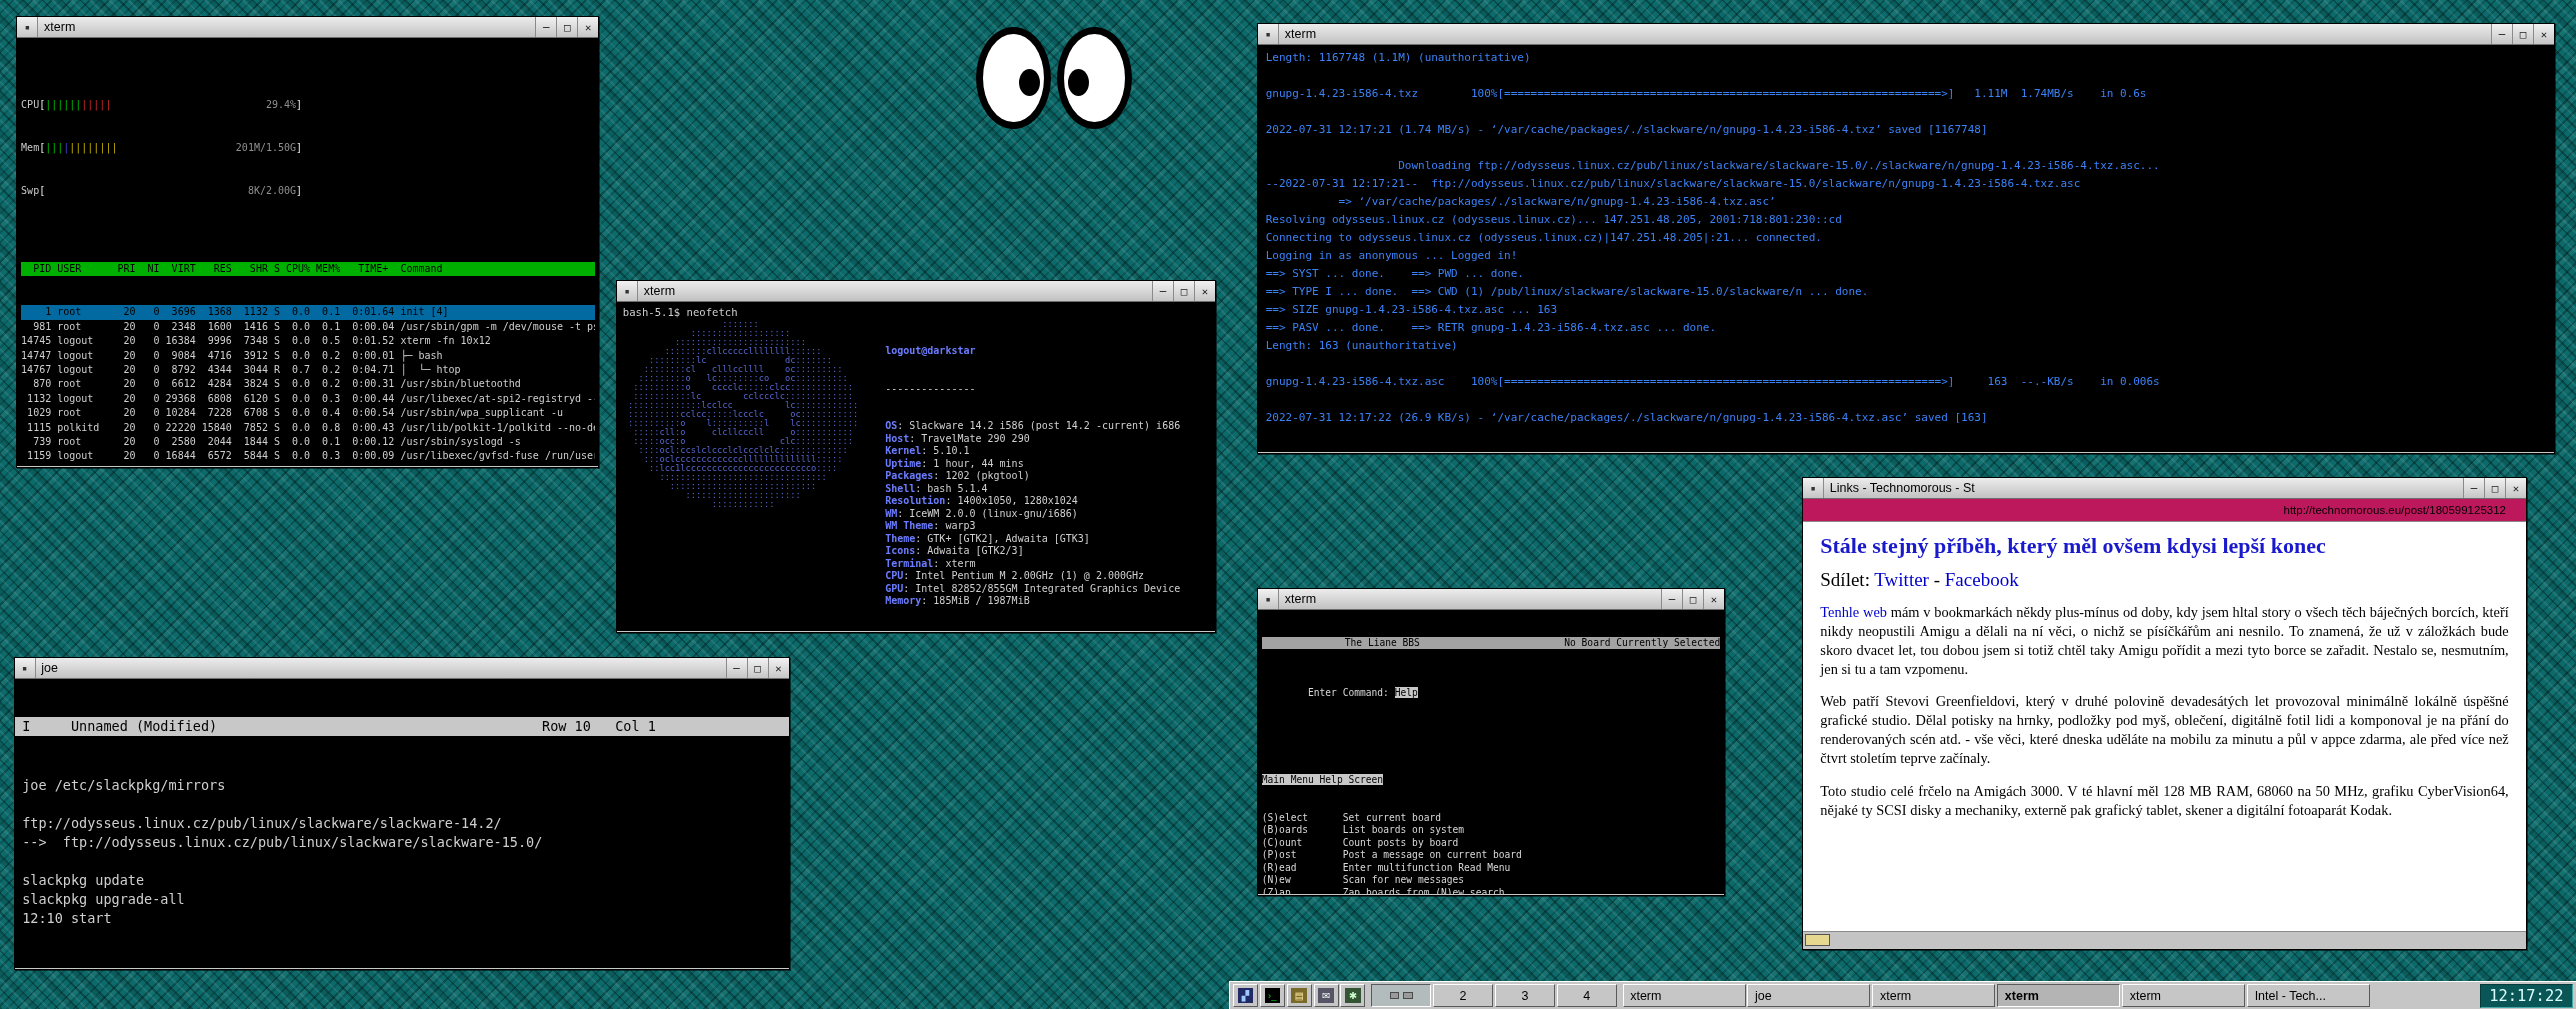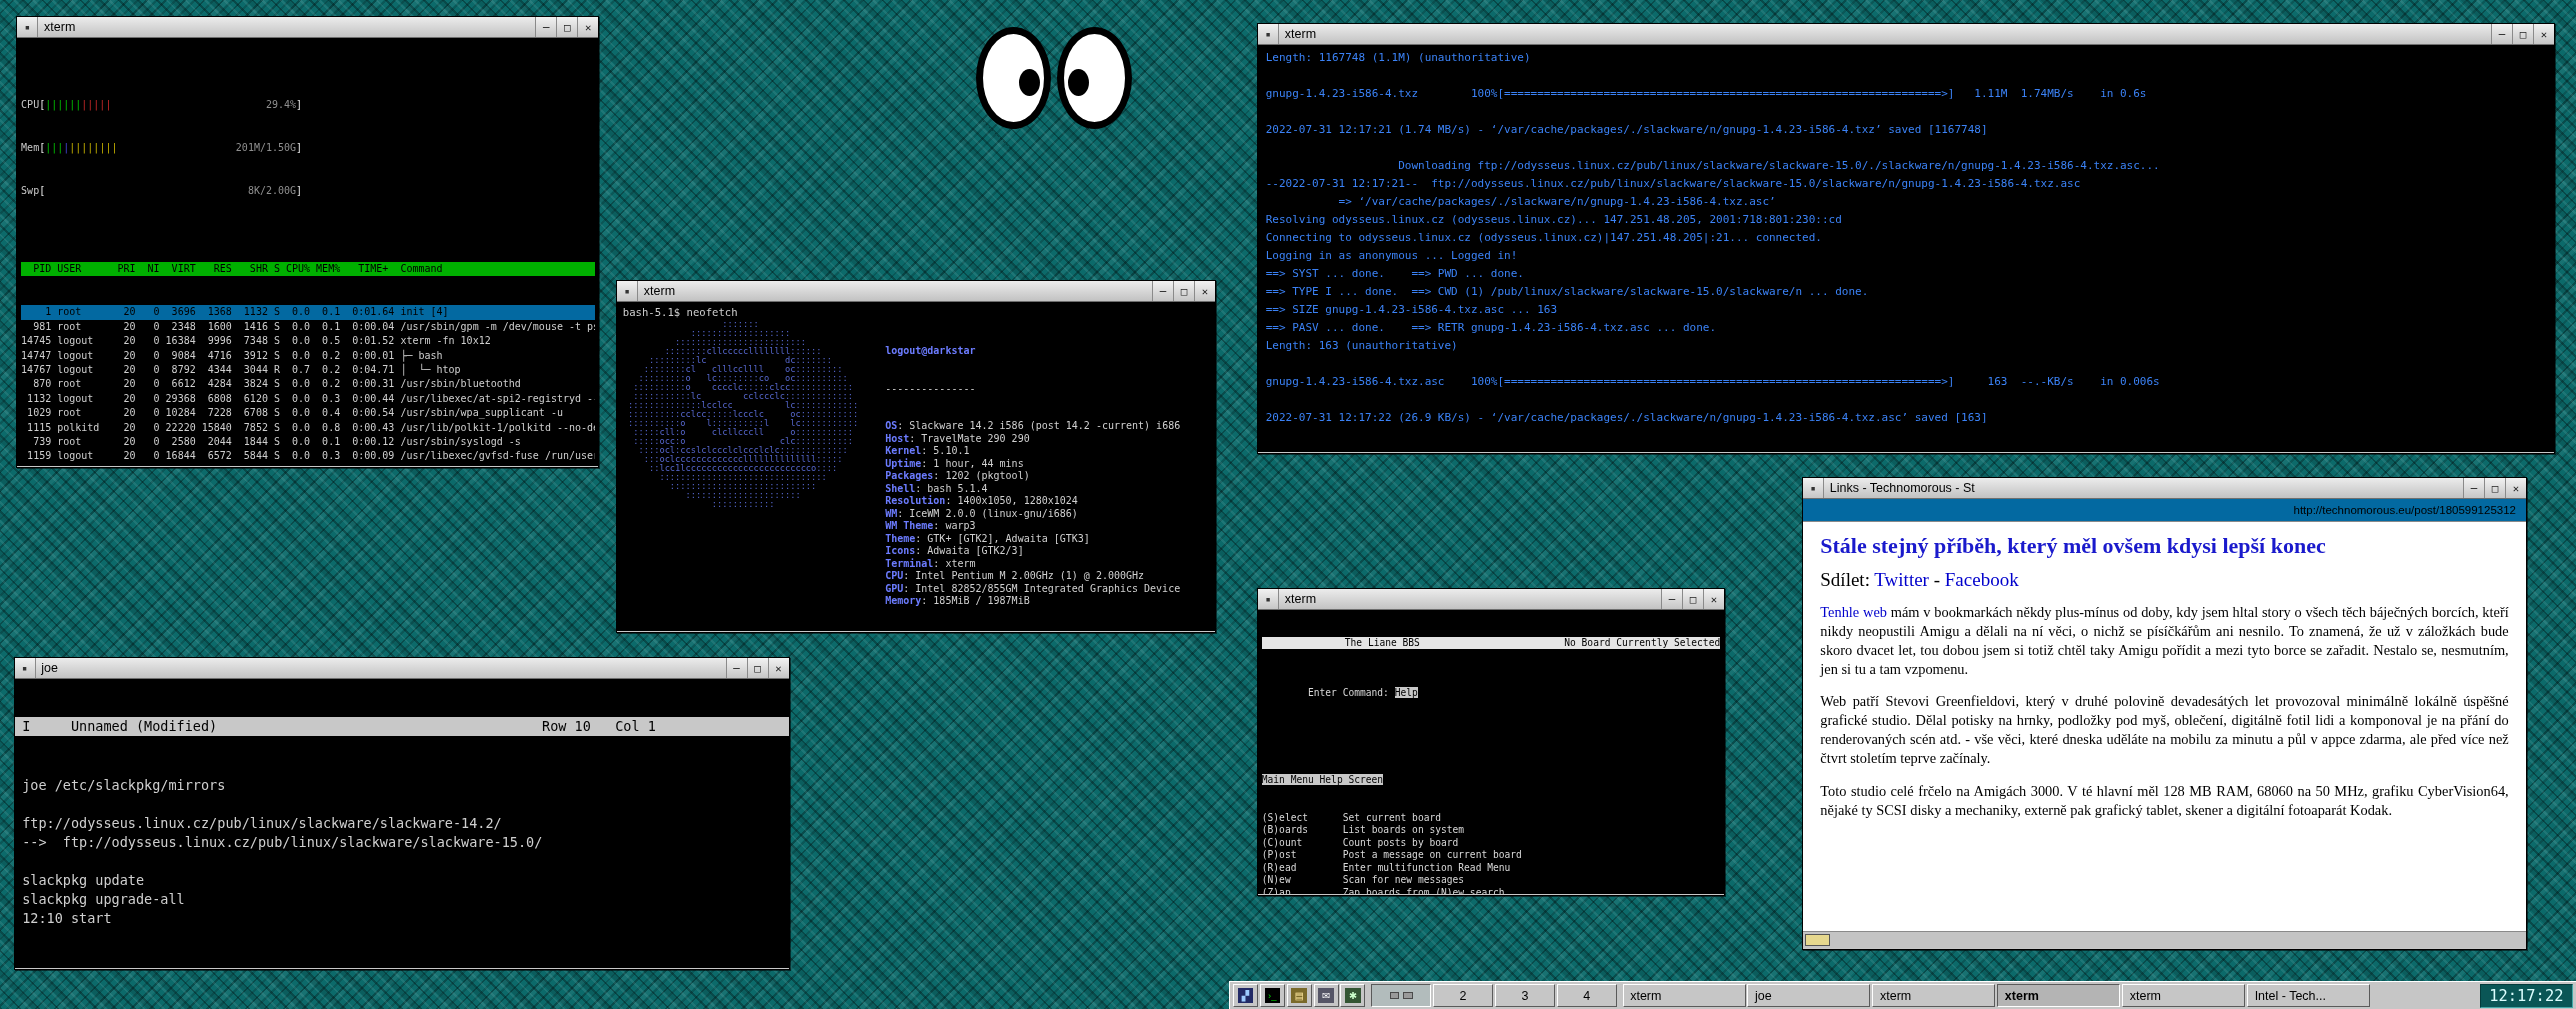--- a/index.html
+++ b/index.html
@@ -61,34 +61,34 @@
   
   #win-joe { left:13.5px; top:657px; width:776px; height:313px; }
   .joe-body { font-size:13.5px; line-height:19px; }
   .joe-status { background:#c8c8c8; color:#000; display:flex; padding:0 7.7px;text-align:right; }
   .joe-status-right { margin-left:auto; padding-right:125px; }
   #joe-lines { padding:1.9px 7.7px; }
 
   
   #win-bbs { left:1257px; top:588px; width:468px; height:308px; }
   .bbs-body { font-size:9.6px; line-height:12.5px; padding:1.9px 3.8px; }
-  .bbs-topbar { background:#e5e5e5; color:#000; display:flex; }
+  .bbs-topbar { background:#a3a3a3; color:#000; display:flex; }
   .bbs-topbar .lft { margin-left:83px; }
   .bbs-topbar .rgt { margin-left:auto; }
   .bbs-cmd { color:#d8d8d8; }
   .bbs-cmd-val { background:#c8c8c8; color:#000; }
   .bbs-spacer { height:12.5px; }
   .bbs-menu-title span { background:#c8c8c8; color:#000; }
   .bbs-line { white-space:pre; }
   .bbs-key { display:inline-block; width:81px; color:#d8d8d8; }
   .bbs-desc { color:#d8d8d8; }
 
   
   #win-links { left:1802px; top:477px; width:725px; height:473px; }
-  .links-urlbar { height:23px; background:#0369a1; border-bottom:1px solid #8a8a8a; display:flex; align-items:center; justify-content:flex-end; padding:0 10px; }
+  .links-urlbar { height:23px; background:#be185d; border-bottom:1px solid #8a8a8a; display:flex; align-items:center; justify-content:flex-end; padding:0 20px; }
   .links-url { font:11.5px "Liberation Sans",sans-serif; color:#000; }
   .links-content { height:calc(100% - 22px - 23px - 17.3px); background:#fff; overflow:hidden; padding:9.6px 17.3px 0 17.3px;
                    font-family:"Liberation Serif",serif; color:#000; }
   .links-content h1 { font-size:22px; line-height:28px; color:#1a1acc; font-weight:bold; margin-bottom:9.6px; }
   .links-share { font-size:19px; margin-bottom:11.5px; }
   .links-content a { color:#0000cc; text-decoration:none; cursor:pointer; }
   .links-content p { font-size:14.4px; line-height:19px; text-align:justify; margin-bottom:13.5px; }
   .links-status { height:17.3px; background:#c4c4c4; border-top:1px solid #8a8a8a; display:flex; align-items:center; padding:0 1.9px; }
   .links-status-icon { width:25px; height:11.5px; background:#e6d88e; border:1px solid #555; }
 

